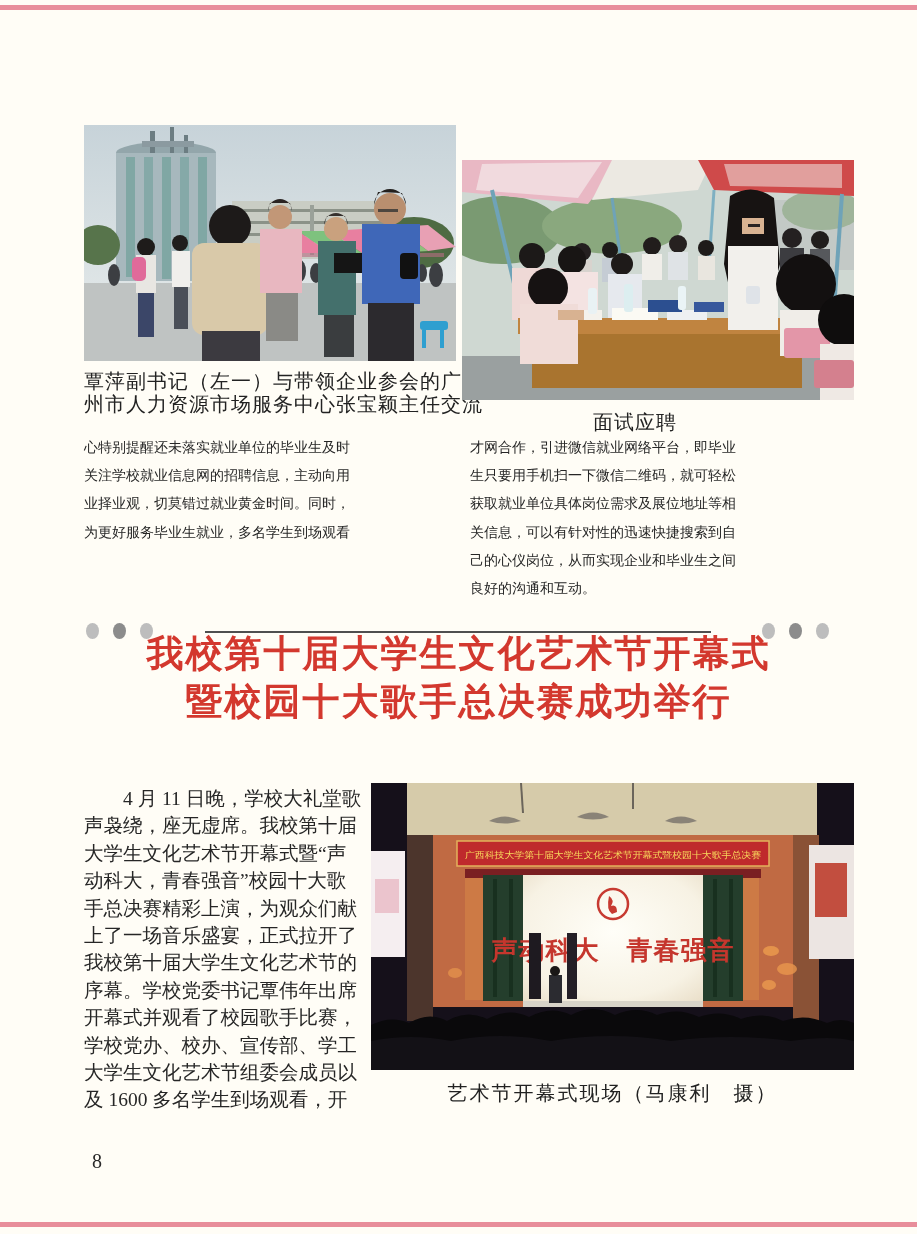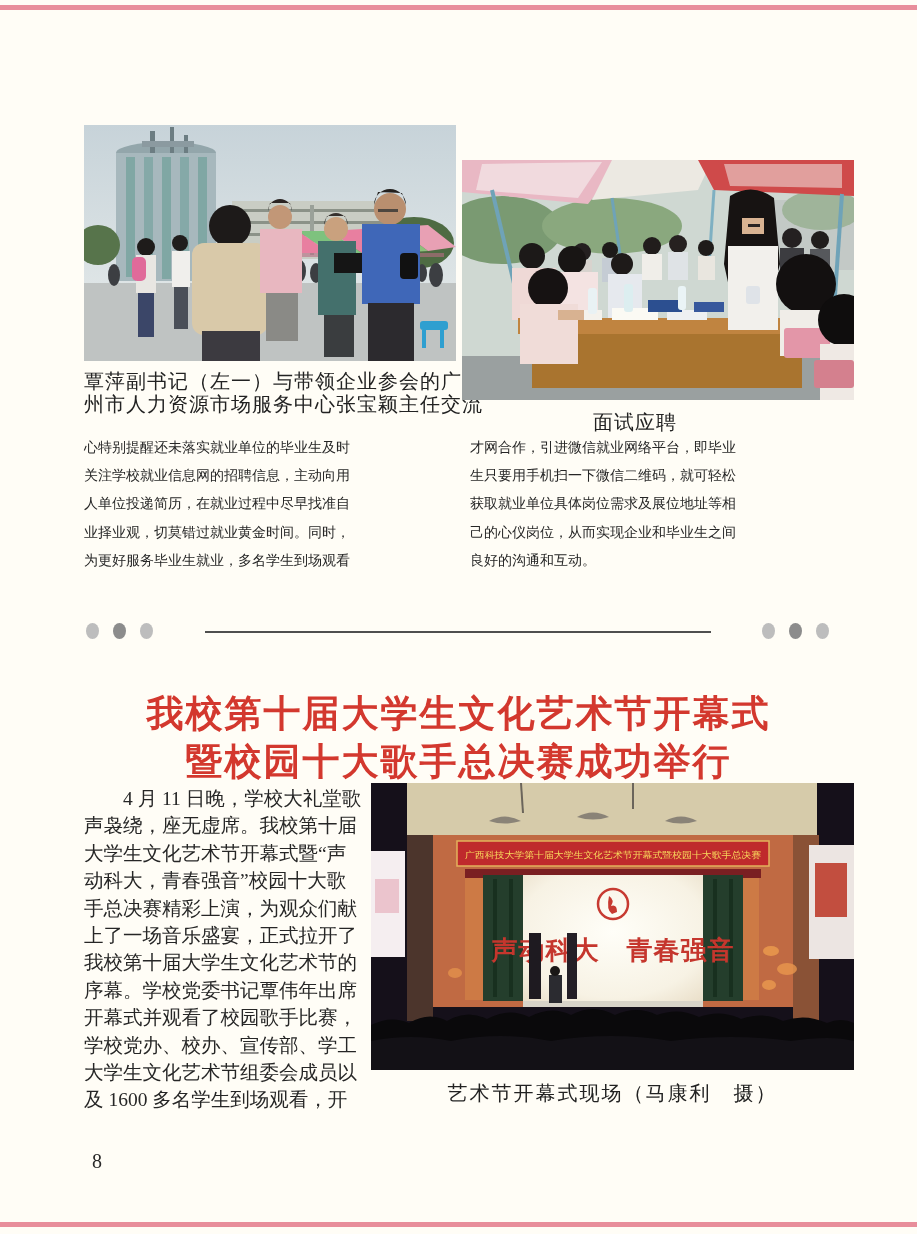--- a/index.html
+++ b/index.html
@@ -30,21 +30,21 @@
 
   .divider{position:absolute;left:0;top:620px;width:917px;height:26px;}
   .dotgroup{position:absolute;top:3px;display:flex;gap:14px;}
   .dotgroup.left{left:86px;}
   .dotgroup.right{left:762px;}
   .dot{width:13px;height:16px;border-radius:50%;background:#bdbdbd;}
   .dot.mid{background:#8c8c8c;}
   .divline{position:absolute;left:205px;top:11px;width:506px;height:2px;background:#4f4f4f;}
 
   .headline{
-    position:absolute;left:0;top:690px;width:917px;text-align:center;
+    position:absolute;left:0;top:630px;width:917px;text-align:center;
     font-weight:bold;font-size:37px;line-height:48px;letter-spacing:2px;color:#d3382e;
   }
   .headline .tline{white-space:nowrap;}
 
   .col-b-left{left:84px;top:785px;width:278px;font-size:19.5px;line-height:27.4px;}
 
   .fig3{position:absolute;left:371px;top:783px;width:483px;}
   .fig3 .caption{margin-top:12px;letter-spacing:2px;}
 
   .pagenum{position:absolute;left:92px;top:1150px;font-size:20px;color:#2a2a2a;}
@@ -237,28 +237,28 @@
       </g>
     </svg>
     <figcaption class="caption">
       <span class="tline">面试应聘</span>
     </figcaption>
   </figure>
 
   <div class="bodycol col-a-left">
       <div class="tline">心特别提醒还未落实就业单位的毕业生及时</div>
       <div class="tline">关注学校就业信息网的招聘信息，主动向用</div>
-      <div class="tline">人单位投递简历，在就业过程中尽早找准自</div>
       <div class="tline">业择业观，切莫错过就业黄金时间。同时，</div>
       <div class="tline">为更好服务毕业生就业，多名学生到场观看</div>
     </div>
   <div class="bodycol col-a-right">
       <div class="tline">才网合作，引进微信就业网络平台，即毕业</div>
       <div class="tline">生只要用手机扫一下微信二维码，就可轻松</div>
       <div class="tline">获取就业单位具体岗位需求及展位地址等相</div>
+      <div class="tline">关信息，可以有针对性的迅速快捷搜索到自</div>
       <div class="tline">己的心仪岗位，从而实现企业和毕业生之间</div>
       <div class="tline">良好的沟通和互动。</div>
     </div>
 
   <div class="divider">
     <div class="dotgroup left">
       <span class="dot"></span>
       <span class="dot mid"></span>
       <span class="dot"></span>
     </div>

